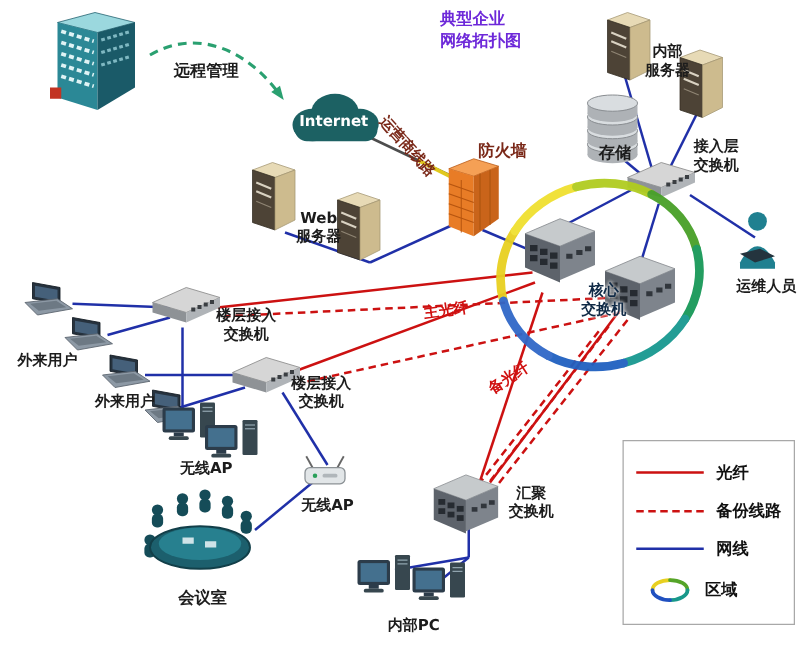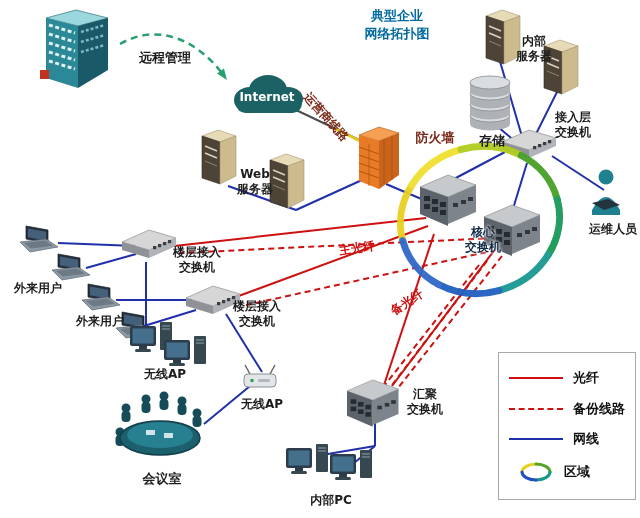--- a/index.html
+++ b/index.html
@@ -10,22 +10,22 @@
   .lbl {
     position:absolute; font-weight:bold; font-size:12px; color:#1c1c1c;
     white-space:pre-line; line-height:1.22; text-align:center;
   }
   .lbl.big { font-size:13px; }
   .lbl.red { color:#d01010; }
   .lbl.maroon { color:#7a2818; }
   .lbl.white { color:#ffffff; }
   .lbl.navy { color:#102a46; text-shadow:0 0 3px #ffffff, 0 0 3px #ffffff;margin-left:11px; }
   .title {
-    position:absolute; left:352px; top:7px; width:90px; text-align:center;
-    color:#0369a1; font-weight:bold; font-size:13px; line-height:1.35;
+    position:absolute; left:352px; top:7px; width:90px; text-align:left;
+    color:#6d28d9; font-weight:bold; font-size:13px; line-height:1.35;
   }
   .title span { display:block; }
   .legend {
     position:absolute; left:498px; top:352px; width:138px; height:148px;
     background:#ffffff; border:1px solid #a8a8a8;
     display:flex; flex-direction:column; justify-content:space-around;
     padding:10px 10px;
   }
   .legend-row { display:flex; align-items:center; gap:10px; }
   .legend-sample { width:54px; flex:0 0 54px; }
@@ -262,26 +262,26 @@
     <span>典型企业</span>
     <span>网络拓扑图</span>
   </div>
 
   <div class="lbl big" style="left:134px; top:50px; width:62px;">远程管理</div>
 
   <div class="lbl white" style="left:238px; top:90px; width:58px;">Internet</div>
 
   <div class="lbl maroon" style="left:306px; top:84px; width:76px; transform:rotate(48deg); transform-origin:left top;">运营商线路</div>
 
-  <div class="lbl maroon big" style="left:378px; top:130px; width:48px;margin-left:33px;">防火墙</div>
+  <div class="lbl maroon big" style="left:378px; top:114px; width:48px;">防火墙</div>
 
   <div class="lbl" style="left:512px; top:34px; width:44px;">内部
 服务器</div>
 
-  <div class="lbl big" style="left:474px; top:133px; width:36px;">存储</div>
+  <div class="lbl big" style="left:474px; top:115px; width:36px;">存储</div>
 
   <div class="lbl" style="left:550px; top:110px; width:46px;">接入层
 交换机</div>
 
   <div class="lbl" style="left:586px; top:206px; width:54px;margin-top:16px;">运维人员</div>
 
   <div class="lbl navy" style="left:448px; top:225px; width:48px;">核心
 交换机</div>
 
   <div class="lbl" style="left:234px; top:167px; width:42px;">Web

